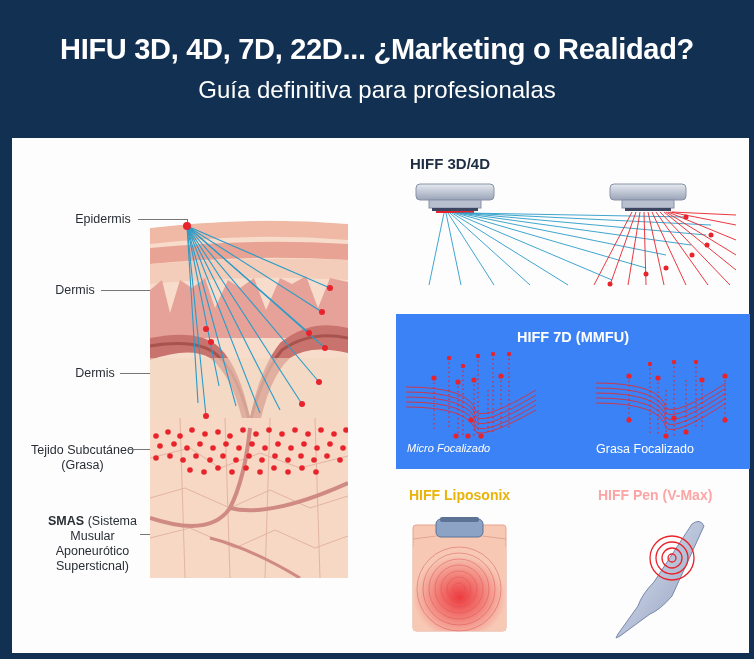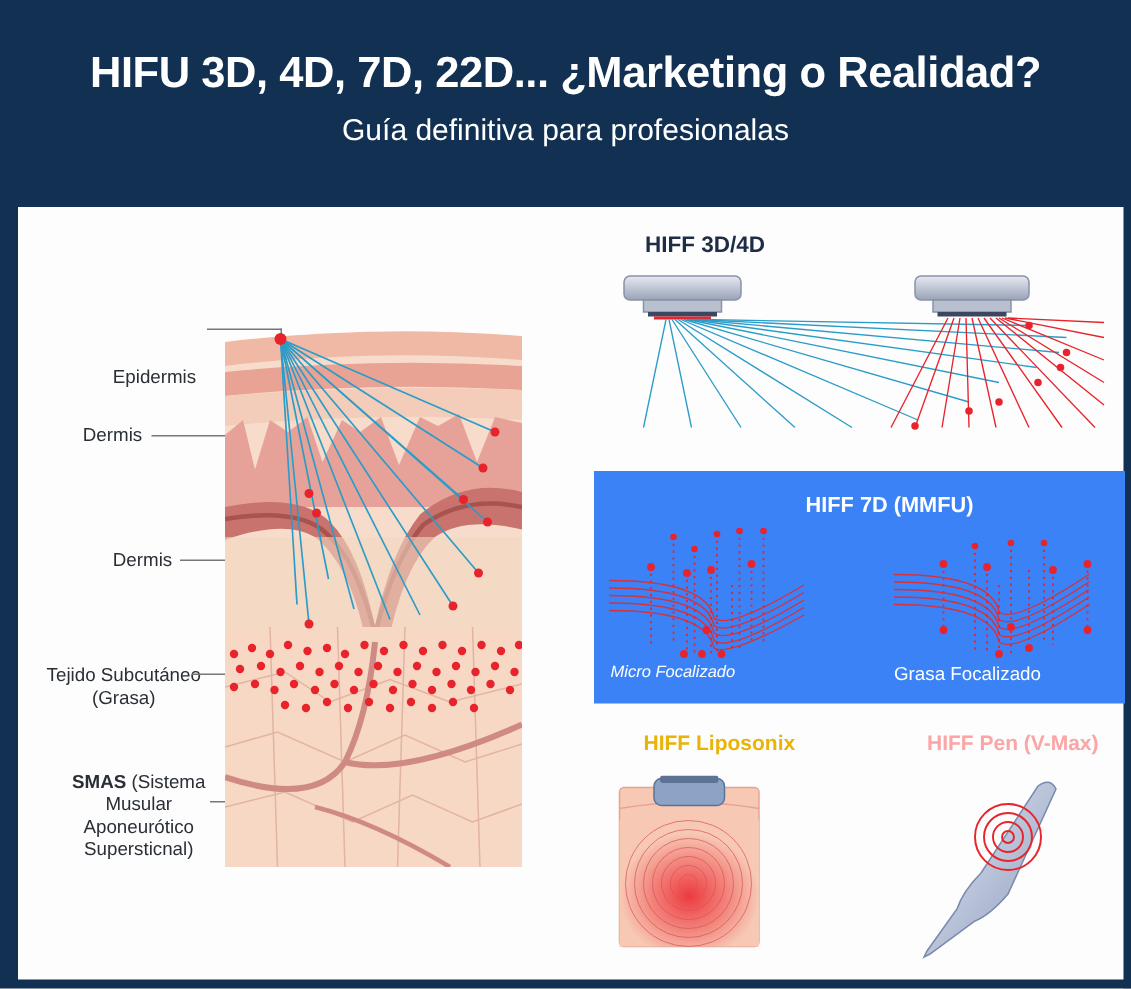--- a/index.html
+++ b/index.html
@@ -1,41 +1,41 @@
 <!DOCTYPE html>
 <html><head>
   <meta charset="utf-8">
   <style>
     * { box-sizing: border-box; margin: 0; padding: 0; }
     html, body { width: 754px; height: 659px; overflow: hidden; }
     body { background: #123152; font-family: "Liberation Sans", sans-serif; position: relative; }
     .header { position: absolute; left: 0; top: 0; width: 754px; height: 137px; background: #123152; text-align: center; }
     .title { position: absolute; top: 33px; left: 0; width: 754px; color: #ffffff; font-size: 29px; font-weight: bold; font-family: "Liberation Sans", sans-serif; letter-spacing: -0.3px; }
-    .subtitle { position: absolute; top: 76px; left: 0; width: 754px; color: #ffffff; font-size: 20px; font-family: "Liberation Sans", sans-serif; }
+    .subtitle { position: absolute; top: 76px; left: 0; width: 754px; color: #ffffff; font-size: 24px; font-family: "Liberation Sans", sans-serif; }
     .panel { position: absolute; left: 12px; top: 138px; width: 738px; height: 515px; background: #fdfdfd; }
     .label { position: absolute; color: #2a2f36; font-size: 12.5px; font-family: "Liberation Sans", sans-serif; text-align: center; line-height: 15px; }
     .leader { position: absolute; height: 1px; background: #777; }
     .skin { position: absolute; left: 150px; top: 218px; width: 198px; height: 360px; }
-    .box-title { position: absolute; font-weight: bold; font-family: "Liberation Sans", sans-serif; margin-left: 20px; }
+    .box-title { position: absolute; font-weight: bold; font-family: "Liberation Sans", sans-serif; }
     .dark-box { position: absolute; left: 396px; top: 314px; width: 354px; height: 155px; background: #3b82f6; }
     .right-bar { position: absolute; left: 749px; top: 138px; width: 5px; height: 521px; background: #123152; }
     svg { display: block; }
   </style>
 </head>
 <body>
 
 <div class="header">
   <div class="title">HIFU 3D, 4D, 7D, 22D... ¿Marketing o Realidad?</div>
   <div class="subtitle">Guía definitiva para profesionalas</div>
 </div>
 
 <div class="panel"></div>
 <div class="right-bar"></div>
 
-<div class="label" style="left:58px; top:212px; width:90px;margin-top:32px;">
+<div class="label" style="left:58px; top:212px; width:90px;">
   <span>Epidermis</span>
 </div>
 <div class="leader" style="left:138px; top:219px; width:50px;"></div>
 <div class="leader" style="left:187px; top:219px; width:1px; height:8px;"></div>
 
 <div class="label" style="left:40px; top:283px; width:70px;">
   <span>Dermis</span>
 </div>
 <div class="leader" style="left:101px; top:290px; width:98px;"></div>
 

